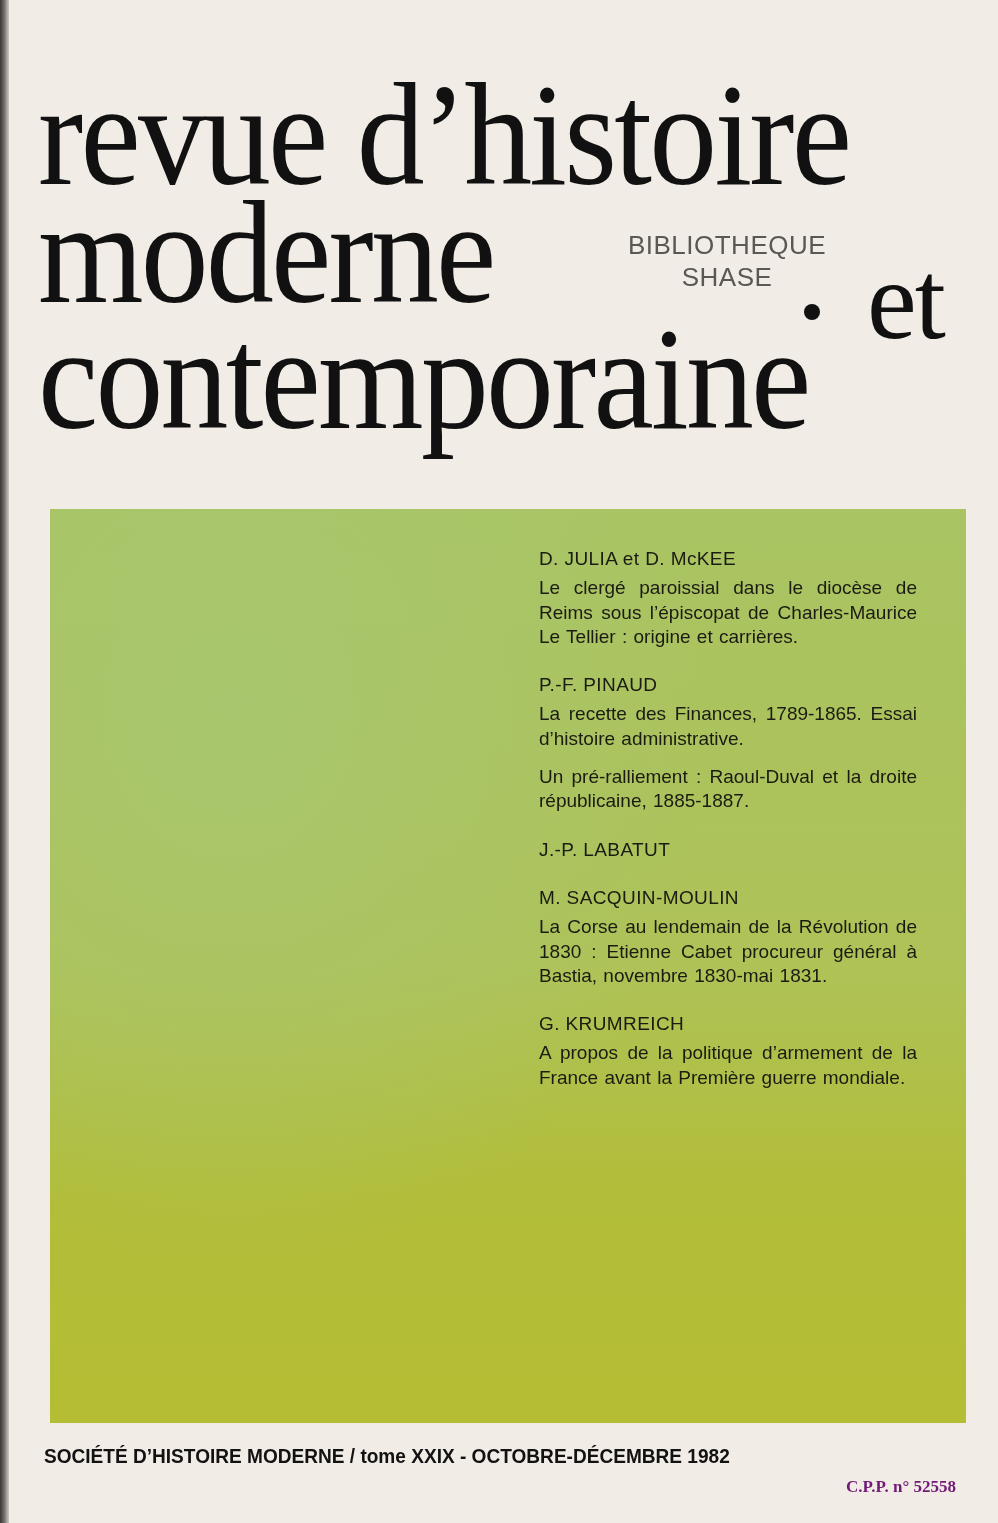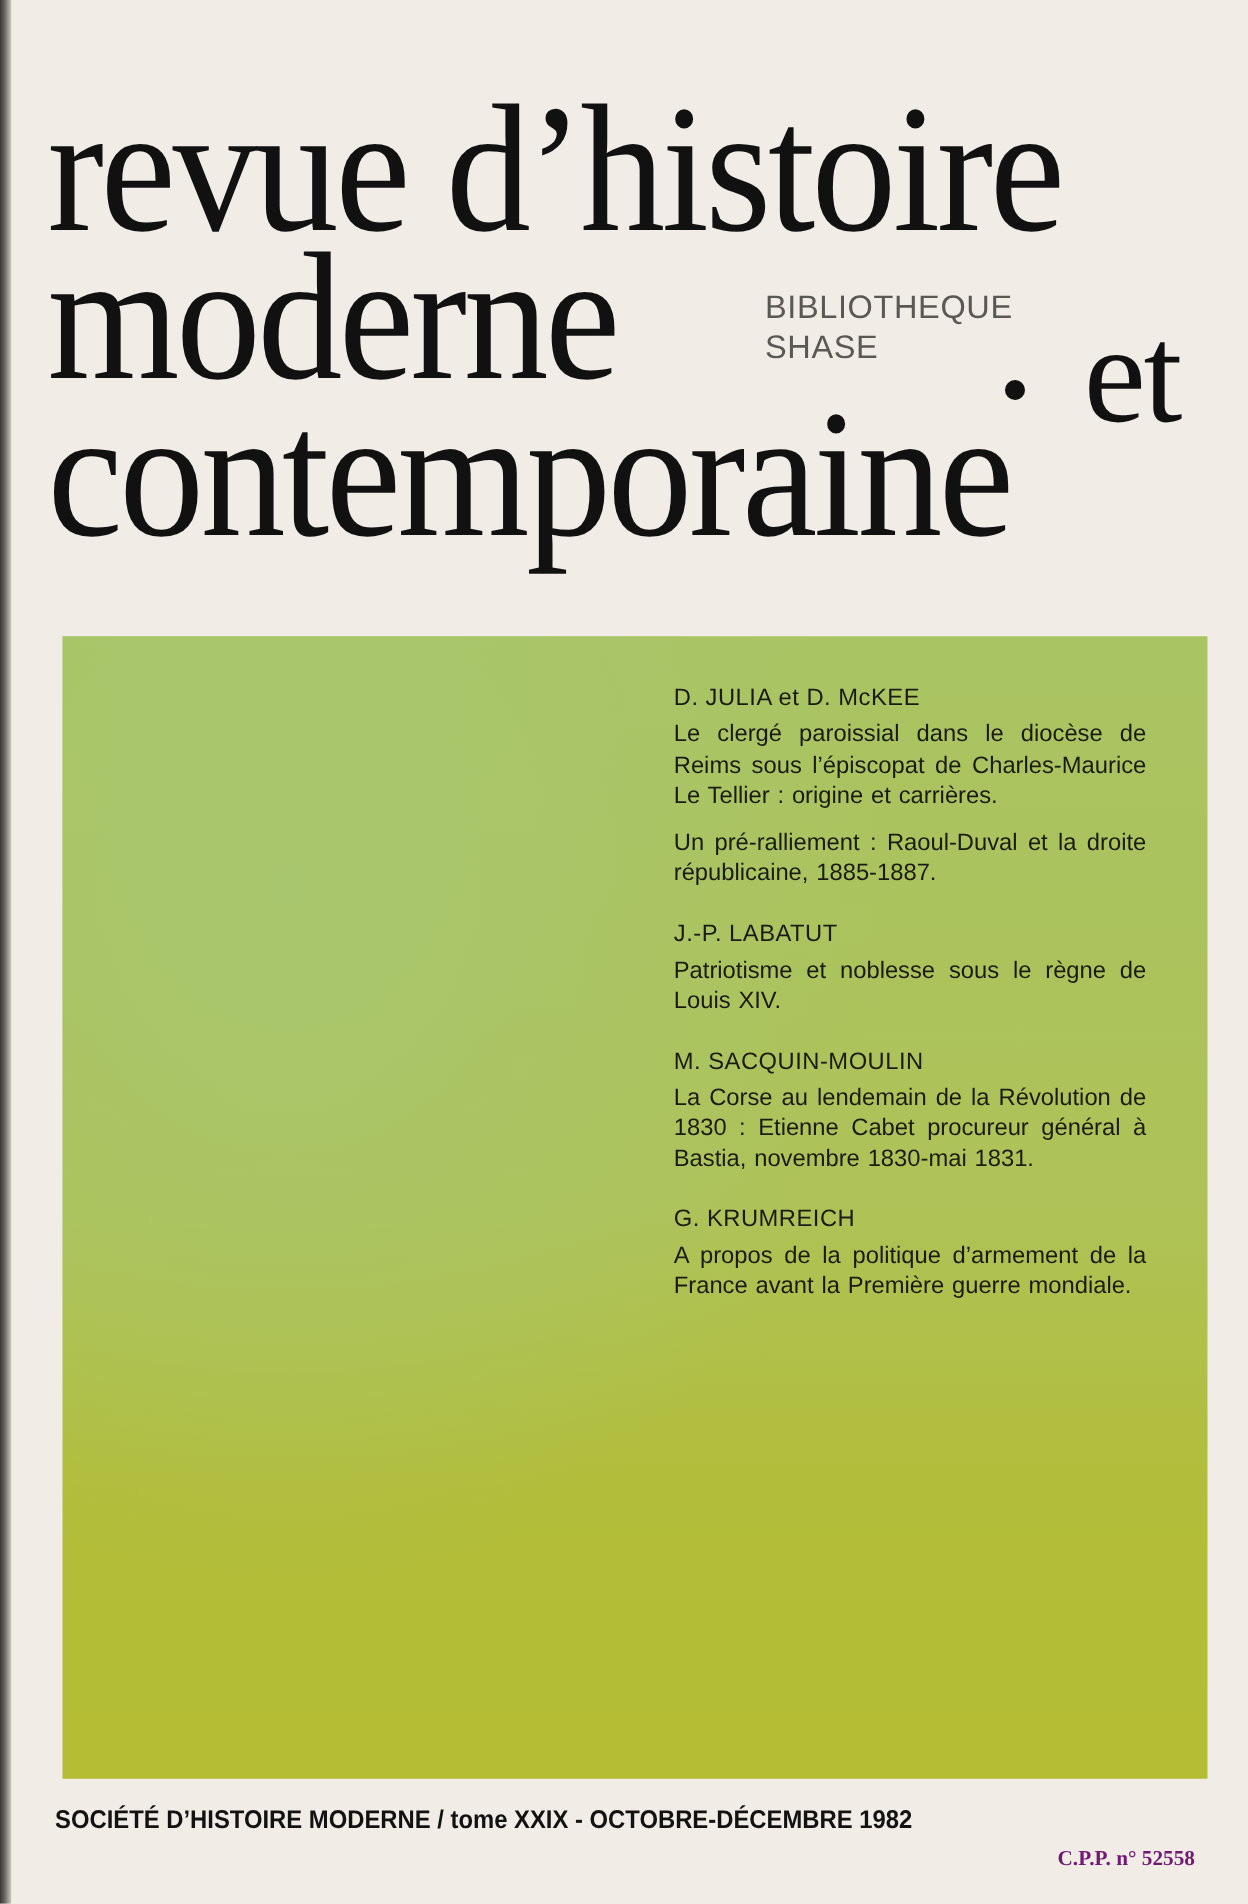--- a/index.html
+++ b/index.html
@@ -7,21 +7,21 @@
     background:#f1ece6;font-family:"Liberation Sans",sans-serif;color:#151512;}
   .spine{position:absolute;left:0;top:0;width:9px;height:1523px;
     background:linear-gradient(90deg,#3a3633 0%,#6f6a66 45%,#cfc9c3 100%);}
   .title-line{position:absolute;font-family:"Liberation Serif",serif;color:#111;
     white-space:nowrap;line-height:1;letter-spacing:-3px;transform-origin:left top;}
   #t1{left:38px;top:62px;font-size:146px;transform:scaleX(0.93);}
   #t2{left:38px;top:180px;font-size:146px;transform:scaleX(0.93);}
   #t3{left:38px;top:306px;font-size:146px;transform:scaleX(0.93);}
   #t-et{left:867px;top:244px;font-size:112px;letter-spacing:-2px;text-align:right;}
   .bullet{position:absolute;left:804px;top:304px;width:16px;height:16px;border-radius:50%;background:#111;}
-  .stamp{position:absolute;left:612px;top:229px;width:230px;
+  .stamp{position:absolute;left:612px;top:229px;width:230px;text-align:center;
     font-family:"Liberation Sans",sans-serif;font-size:26px;color:#4a4846;line-height:32px;
     letter-spacing:0.5px;opacity:0.9;}
   .panel{position:absolute;left:50px;top:509px;width:916px;height:914px;
     background:
       radial-gradient(ellipse 600px 700px at 180px 200px, rgba(168,199,112,0.85) 0%, rgba(168,199,112,0) 80%),
       linear-gradient(180deg,#a9c463 0%,#aec257 50%,#b2bd39 75%,#b4bd33 100%);}
   .toc{position:absolute;left:539px;top:523px;width:378px;font-size:19px;line-height:24.3px;color:#1b1b12;}
   .entry{margin-bottom:14px;}
   .author{letter-spacing:0.4px;margin-bottom:5px;margin-top:24px;}
   .ttl{text-align:justify;text-align-last:left;word-spacing:1px;}
@@ -48,25 +48,28 @@
 </div>
 
 <div class="panel"></div>
 
 <div class="toc">
   <div class="entry">
     <div class="author">D. JULIA et D. McKEE</div>
     <div class="ttl">Le clergé paroissial dans le diocèse de Reims sous l’épiscopat de Charles-Maurice Le Tellier : origine et carrières.</div>
   </div>
   <div class="entry">
+    <div class="author">P.-F. PINAUD</div>
+    <div class="ttl">La recette des Finances, 1789-1865. Essai d’histoire administrative.</div>
+  </div>
+  <div class="entry">
     <div class="ttl">Un pré-ralliement : Raoul-Duval et la droite républicaine, 1885-1887.</div>
   </div>
   <div class="entry">
     <div class="author">J.-P. LABATUT</div>
-    <div class="ttl">Patriotisme et noblesse sous le règne de Louis XIV.</div>
   </div>
   <div class="entry">
     <div class="author">M. SACQUIN-MOULIN</div>
     <div class="ttl">La Corse au lendemain de la Révolution de 1830 : Etienne Cabet procureur général à Bastia, novembre 1830-mai 1831.</div>
   </div>
   <div class="entry">
     <div class="author">G. KRUMREICH</div>
     <div class="ttl">A propos de la politique d’armement de la France avant la Première guerre mondiale.</div>
   </div>
 </div>

